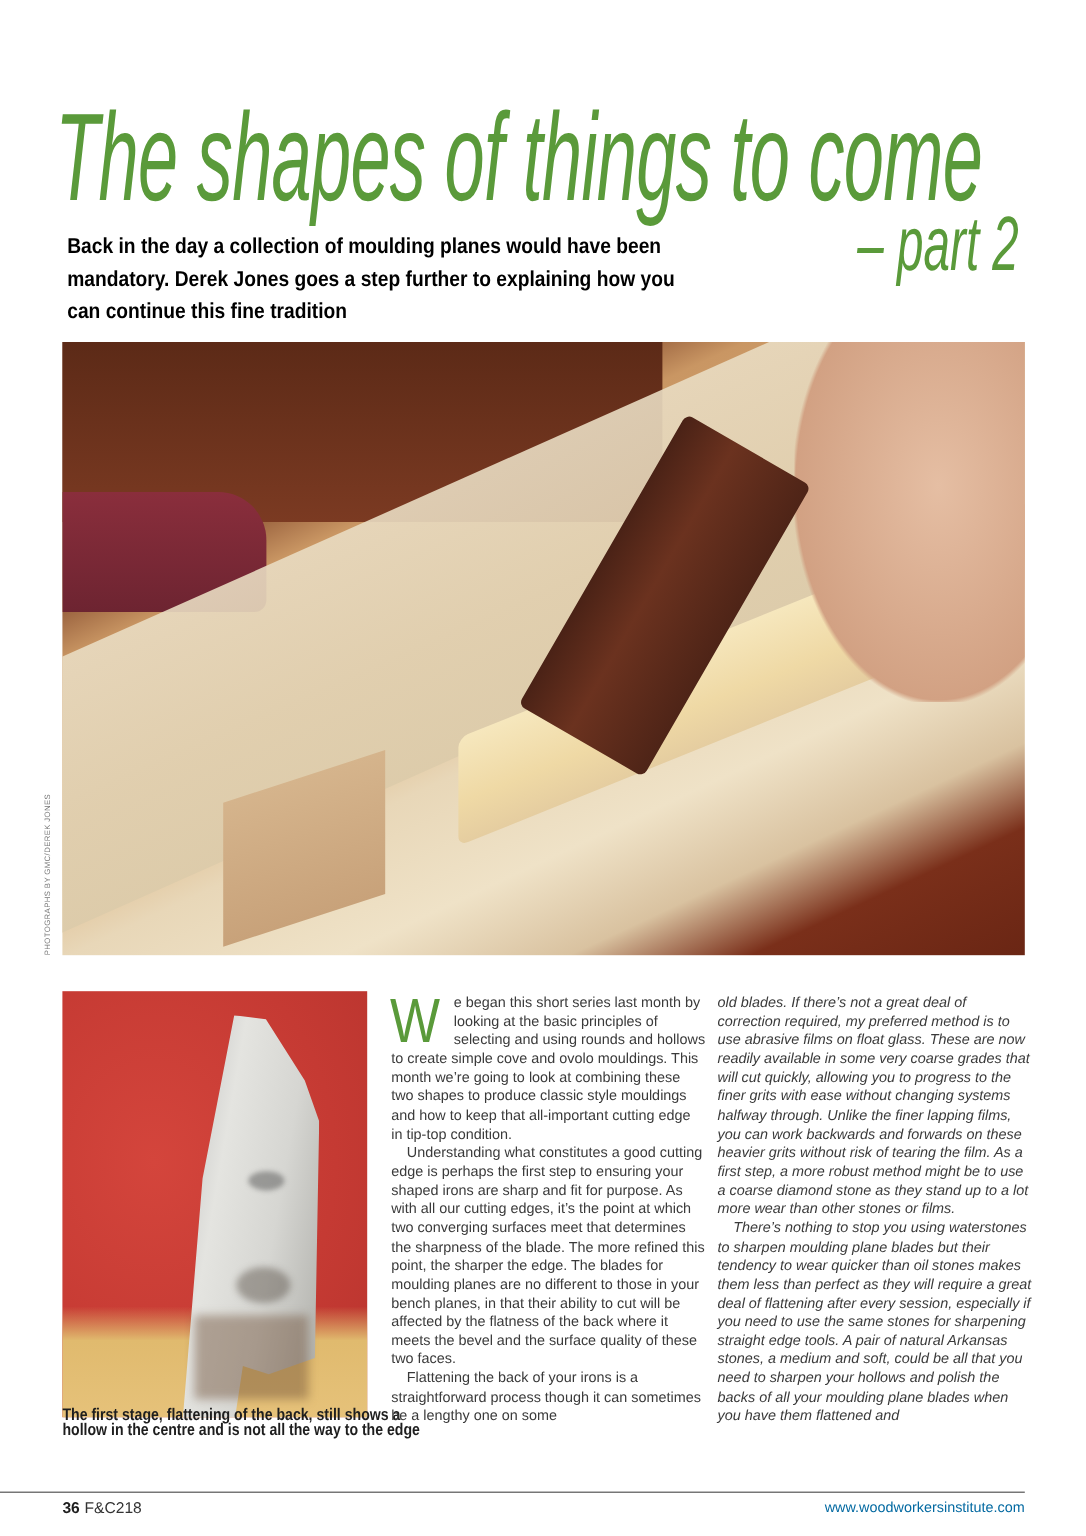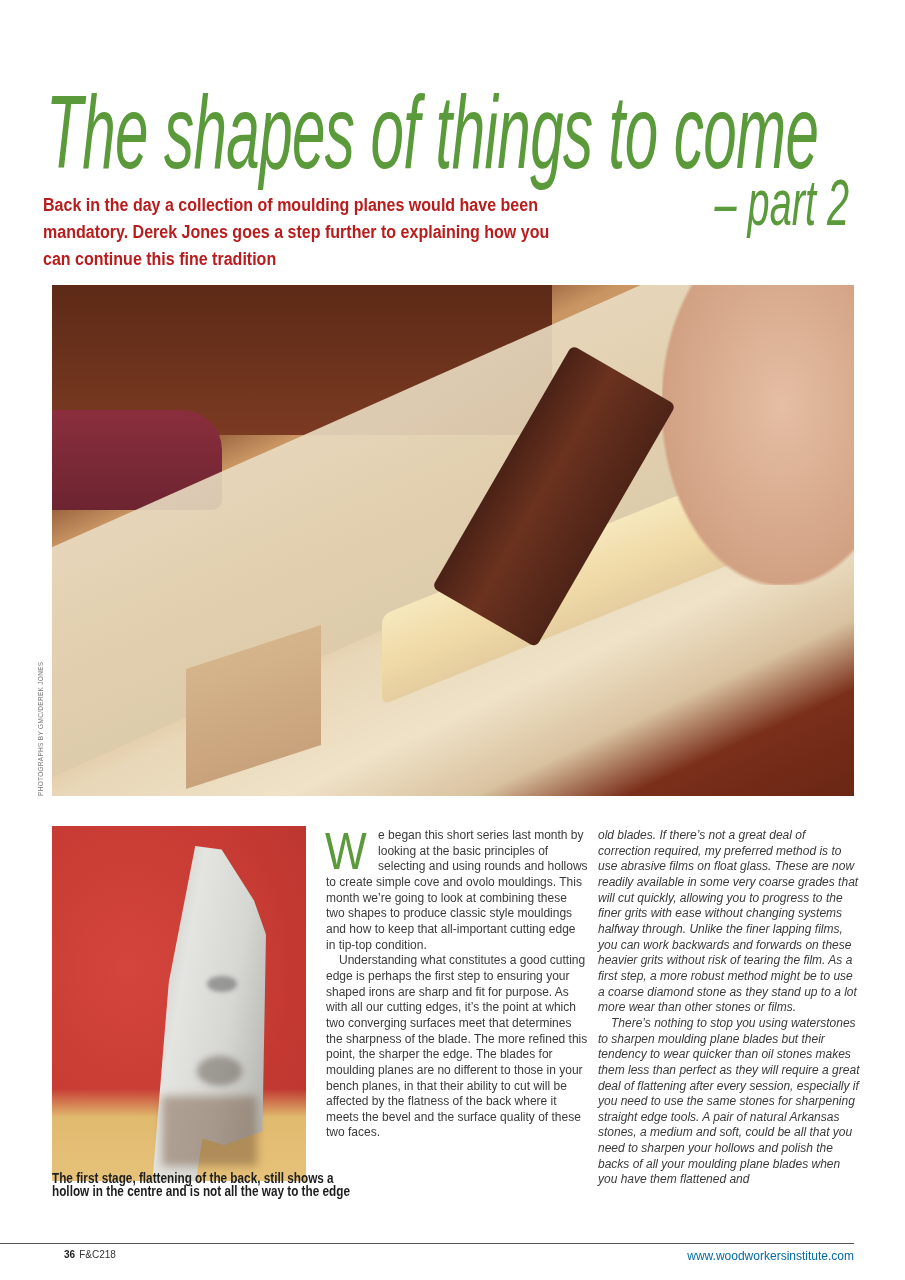--- a/index.html
+++ b/index.html
@@ -8,22 +8,22 @@
   .title-inner {
     font-family:"Liberation Sans", sans-serif; color:#5a9a3a; font-size:104px; line-height:108px;
     white-space:nowrap; transform:scaleX(0.578); transform-origin:left top; letter-spacing:-1px; font-weight:400;
   }
   .part2 {
     position:absolute; right:56px; top:168px; color:#5a9a3a;
     font-family:"Liberation Sans", sans-serif; font-style:italic; font-size:64px; line-height:70px;
     white-space:nowrap; transform:scaleX(0.62); transform-origin:right top;
   }
   .standfirst {
-    position:absolute; left:43px; top:192px; width:610px;
-    font-family:"Liberation Sans", sans-serif; font-weight:700; color:#b91c1c;
+    position:absolute; left:56px; top:192px; width:610px;
+    font-family:"Liberation Sans", sans-serif; font-weight:700; color:#000000;
     font-size:18px; line-height:27px;
   }
   .standfirst span { display:block; white-space:nowrap; transform:scaleX(0.89); transform-origin:left top; }
 
   .hero {
     position:absolute; left:52px; top:285px; width:802px; height:511px; overflow:hidden;
     background:
       radial-gradient(ellipse 120px 160px at 760px 110px, #e2b89a 0%, #d7a683 50%, rgba(0,0,0,0) 75%),
       linear-gradient(155deg, #6b3520 0%, #7a3f26 22%, #c99663 30%, #d8ad78 45%, #e8d7b8 58%, #efe2c7 70%, #d9c2a0 80%, #7a2f1a 88%, #6a2614 100%);
   }
@@ -91,21 +91,21 @@
   .col1 { left:326px; }
   .col2 { left:598px;font-style:italic; }
   .col p { margin:0; text-indent:13px; }
   .col p.first { text-indent:0; }
   .dropcap {
     float:left; color:#5a9a3a; font-size:52px; line-height:42px; margin:2px 4px -2px -1px;
     transform:scaleX(0.85); transform-origin:left top; font-weight:400;
   }
 
   .footer-rule { position:absolute; left:0; top:1243px; width:854px; height:1px; background:#555; }
-  .folio { position:absolute; left:64px; top:1249px; font-size:10px; color:#333; }
+  .folio { position:absolute; left:52px; top:1249px; font-size:13px; color:#333; }
   .folio b { font-weight:700; color:#1e1e1e; margin-right:4px; }
   .site { position:absolute; right:51px; top:1249px; font-size:12px; color:#0369a1; }
 </style>
 </head>
 <body>
 
 <div class="title-wrap">
   <div class="title-inner">The shapes of things to come</div>
 </div>
 <div class="part2">– part 2</div>
@@ -136,20 +136,21 @@
 </div>
 
 <div class="caption">
   <span>The first stage, flattening of the back, still shows a</span>
   <span>hollow in the centre and is not all the way to the edge</span>
 </div>
 
 <div class="col col1">
   <p class="first"><span class="dropcap">W</span><span>e began this short series last month by looking at the basic principles of selecting and using rounds and hollows to create simple cove and ovolo mouldings. This month we’re going to look at combining these two shapes to produce classic style mouldings and how to keep that all-important cutting edge in tip-top condition.</span></p>
   <p>Understanding what constitutes a good cutting edge is perhaps the first step to ensuring your shaped irons are sharp and fit for purpose. As with all our cutting edges, it’s the point at which two converging surfaces meet that determines the sharpness of the blade. The more refined this point, the sharper the edge. The blades for moulding planes are no different to those in your bench planes, in that their ability to cut will be affected by the flatness of the back where it meets the bevel and the surface quality of these two faces.</p>
+  <p>Flattening the back of your irons is a straightforward process though it can sometimes be a lengthy one on some</p>
 </div>
 
 <div class="col col2">
   <p class="first">old blades. If there’s not a great deal of correction required, my preferred method is to use abrasive films on float glass. These are now readily available in some very coarse grades that will cut quickly, allowing you to progress to the finer grits with ease without changing systems halfway through. Unlike the finer lapping films, you can work backwards and forwards on these heavier grits without risk of tearing the film. As a first step, a more robust method might be to use a coarse diamond stone as they stand up to a lot more wear than other stones or films.</p>
   <p>There’s nothing to stop you using waterstones to sharpen moulding plane blades but their tendency to wear quicker than oil stones makes them less than perfect as they will require a great deal of flattening after every session, especially if you need to use the same stones for sharpening straight edge tools. A pair of natural Arkansas stones, a medium and soft, could be all that you need to sharpen your hollows and polish the backs of all your moulding plane blades when you have them flattened and</p>
 </div>
 
 <div class="footer-rule"></div>
 <div class="folio"><b>36</b><span>F&amp;C218</span></div>
 <div class="site">www.woodworkersinstitute.com</div>

